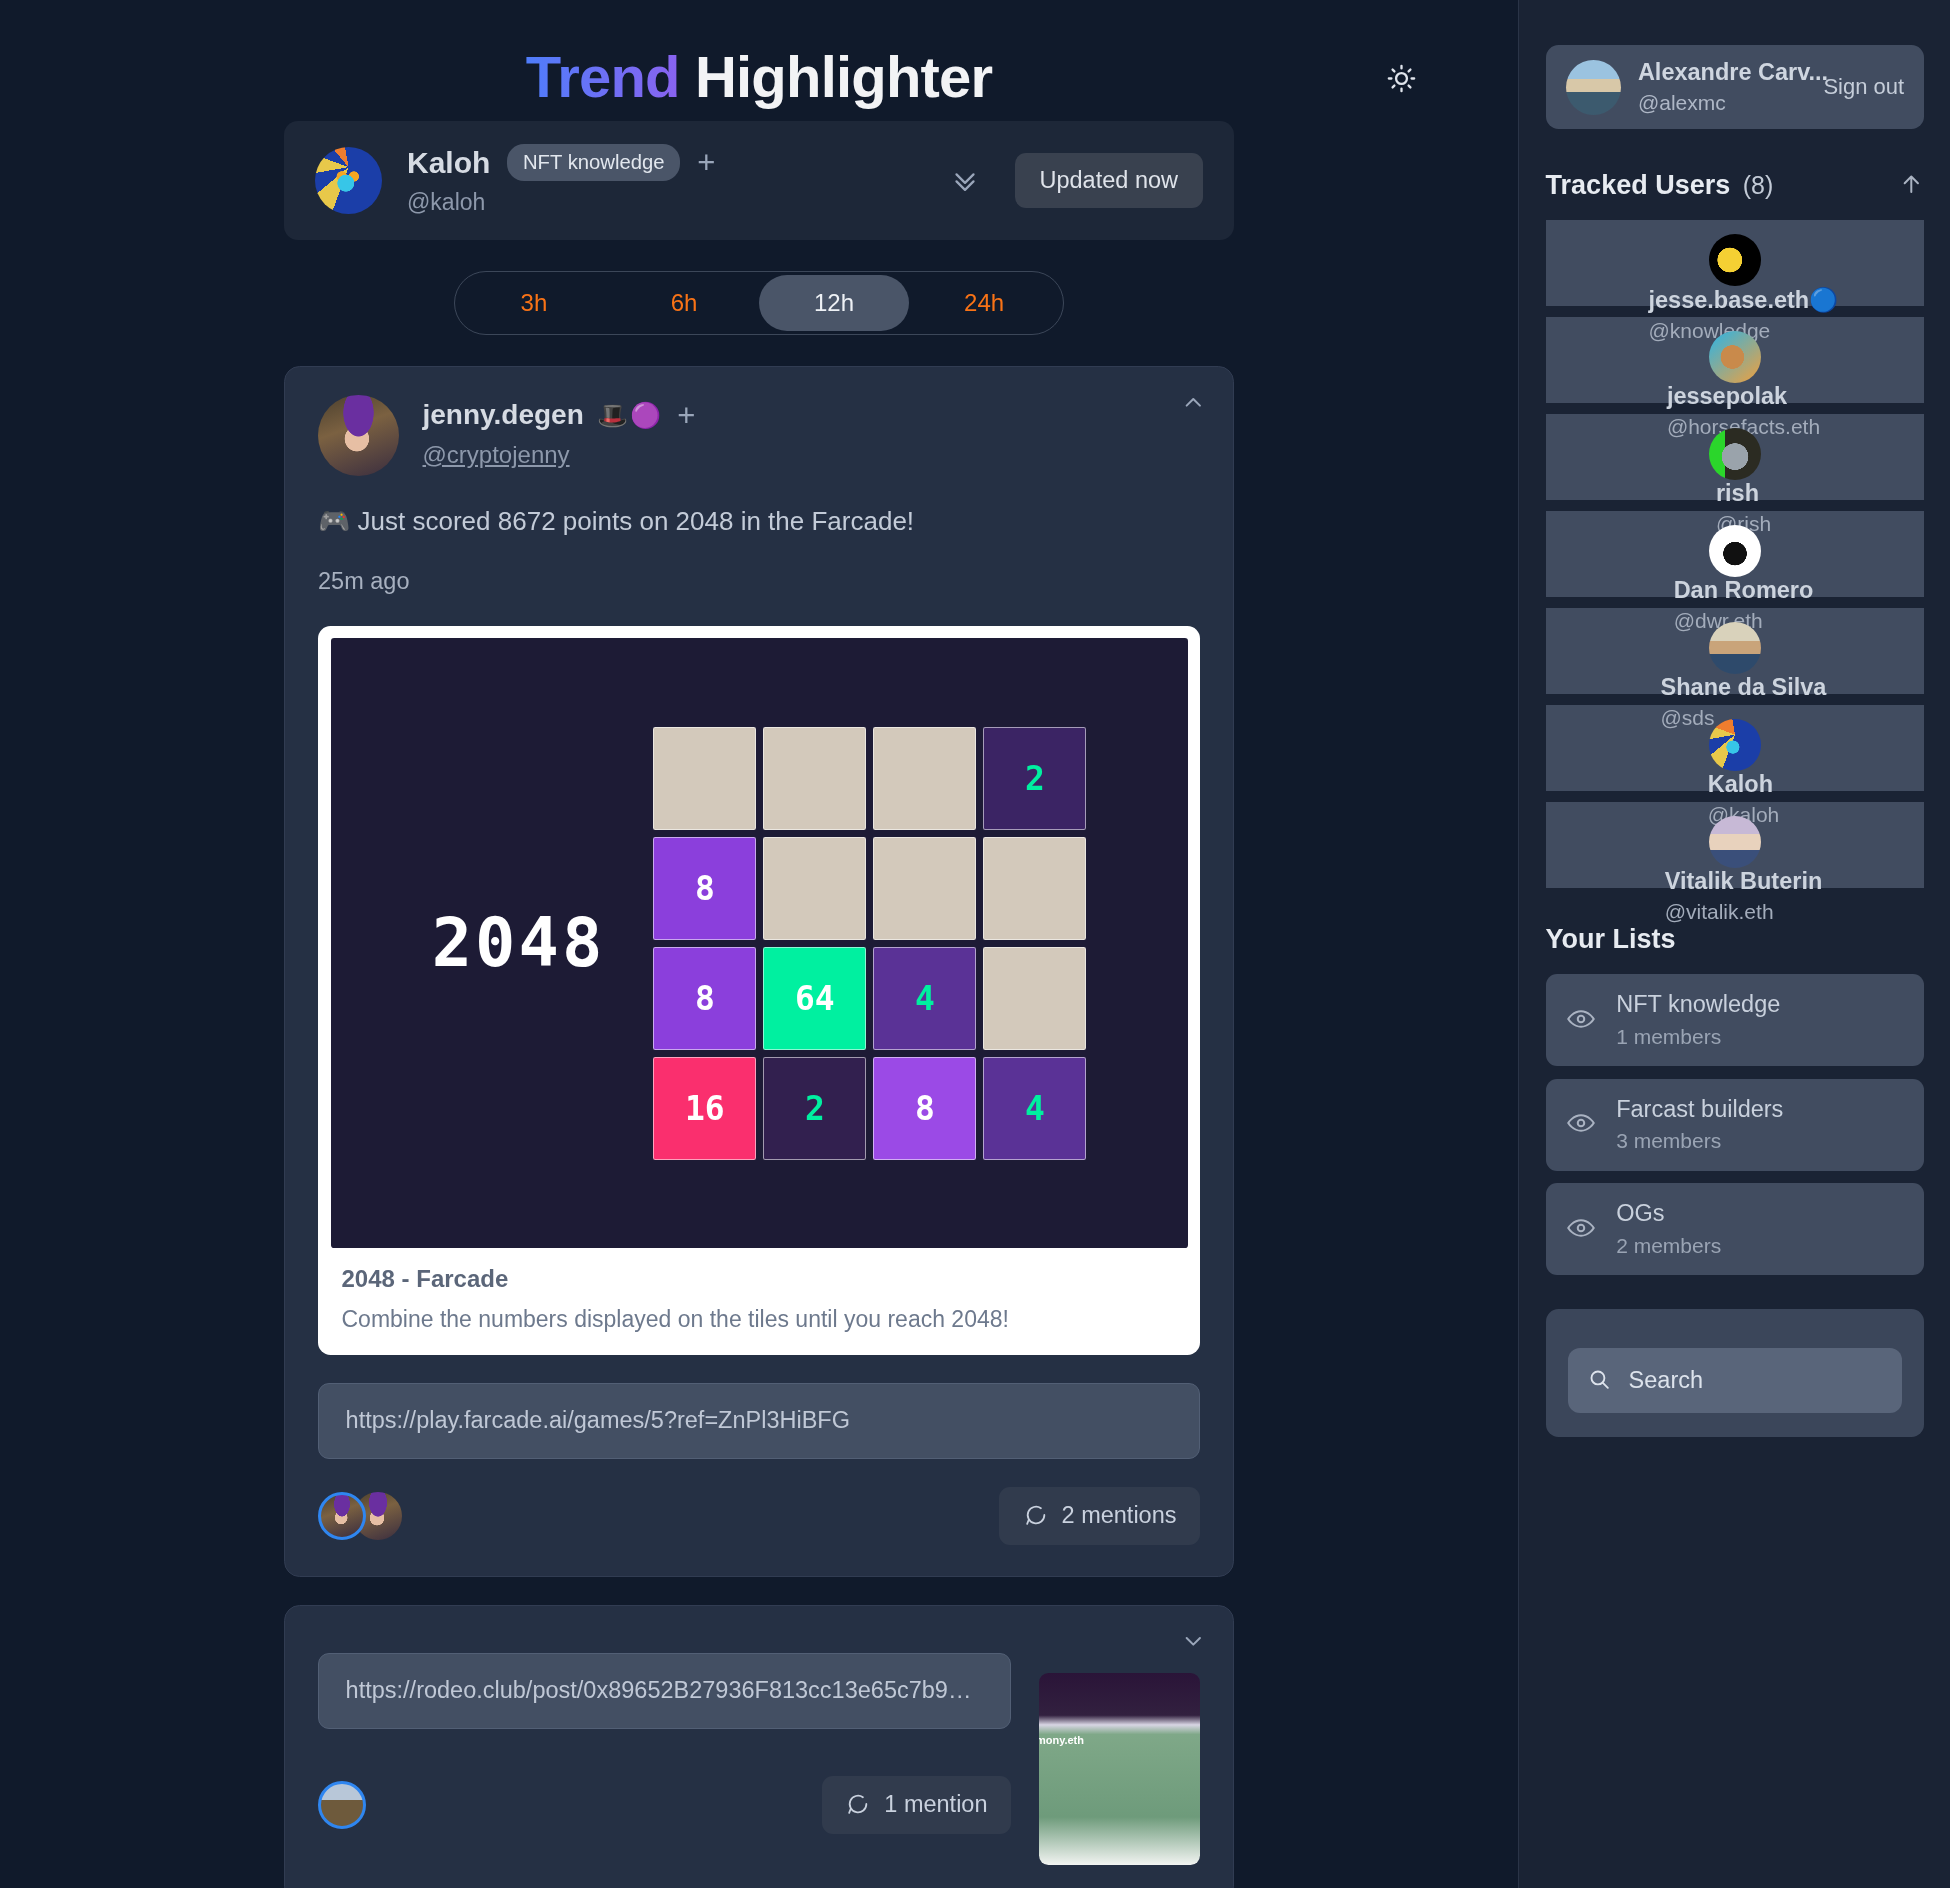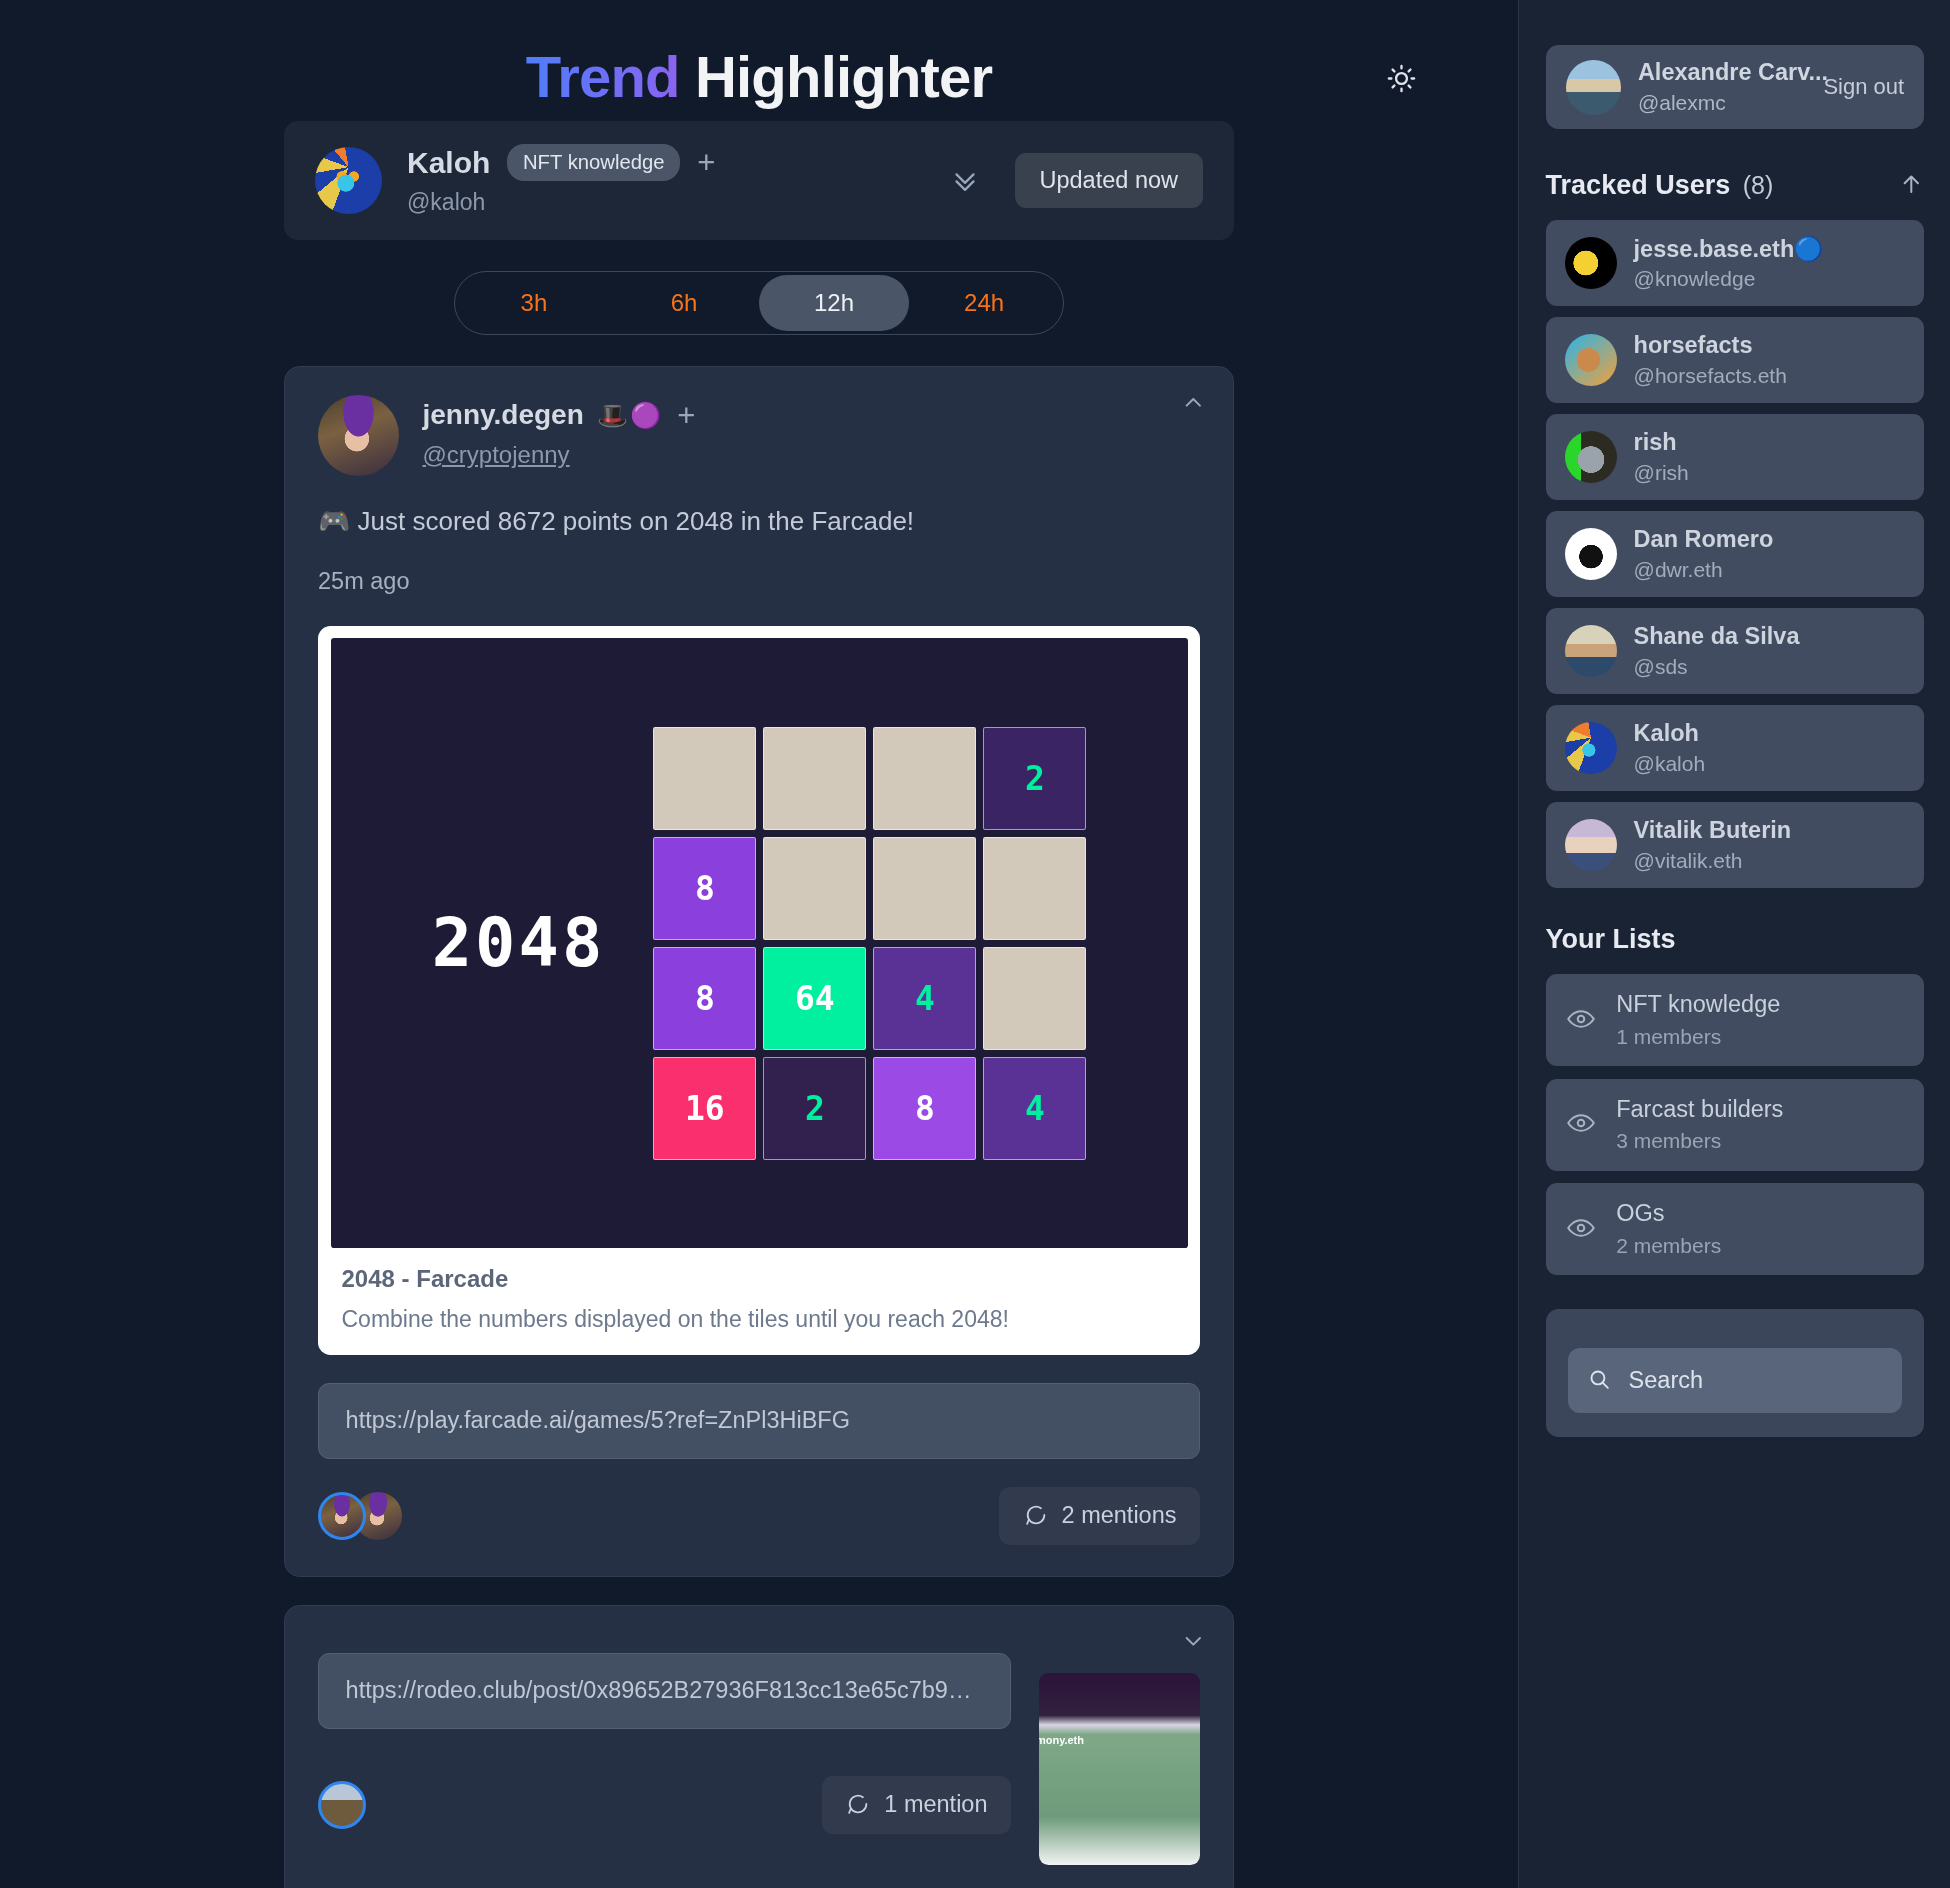--- a/index.html
+++ b/index.html
@@ -250,24 +250,24 @@
 
   .sec-head {
     display: flex; align-items: center;
     margin: 41px 0 19px;
   }
   .sec-title { font-size: 27px; font-weight: bold; color: #e7ebf1; }
   .sec-count { font-size: 25px; color: #c2cad6; margin-left: 12.5px; }
   .sec-action { margin-left: auto; color: #aab3c2; cursor: pointer; }
 
   .tu-item {
-    background: #414c60; border-radius: 11px;
+    background: #414c60; border-radius: 0;
     padding: 14px 19px; margin-bottom: 11px;
     display: flex; align-items: center;
-    height: 86px; cursor: pointer;
+    height: 86px; cursor: pointer; flex-direction: column;
   }
   .tu-av { width: 52px; height: 52px; }
   .tu-txt { margin-left: 17px; }
   .tu-name { font-size: 23.5px; font-weight: bold; color: #cdd4de; }
   .tu-handle { font-size: 21px; color: #a3acbb; margin-top: 4.7px; }
 
   .list-item {
     background: #414c60; border-radius: 11px;
     padding: 17px 20.3px; margin-bottom: 12.5px;
     display: flex; align-items: center;
@@ -462,21 +462,21 @@
         <div class="tu-item">
           <div class="avatar tu-av" style="background:radial-gradient(circle at 40% 50%, #f5d033 0 30%, transparent 31%), #000"></div>
           <div class="tu-txt">
             <div class="tu-name">jesse.base.eth🔵</div>
             <div class="tu-handle">@knowledge</div>
           </div>
         </div>
         <div class="tu-item">
           <div class="avatar tu-av" style="background:radial-gradient(circle at 45% 50%, #c98a4b 0 30%, transparent 31%), linear-gradient(140deg,#2ab4e8,#f2a03c)"></div>
           <div class="tu-txt">
-            <div class="tu-name">horsefacts</div>
+            <div class="tu-name">jessepolak</div>
             <div class="tu-handle">@horsefacts.eth</div>
           </div>
         </div>
         <div class="tu-item">
           <div class="avatar tu-av" style="background:radial-gradient(circle at 50% 55%, #9aa3ab 0 34%, transparent 35%), linear-gradient(90deg,#2bd62b 0 30%, #2b2b22 30%)"></div>
           <div class="tu-txt">
             <div class="tu-name">rish</div>
             <div class="tu-handle">@rish</div>
           </div>
         </div>

